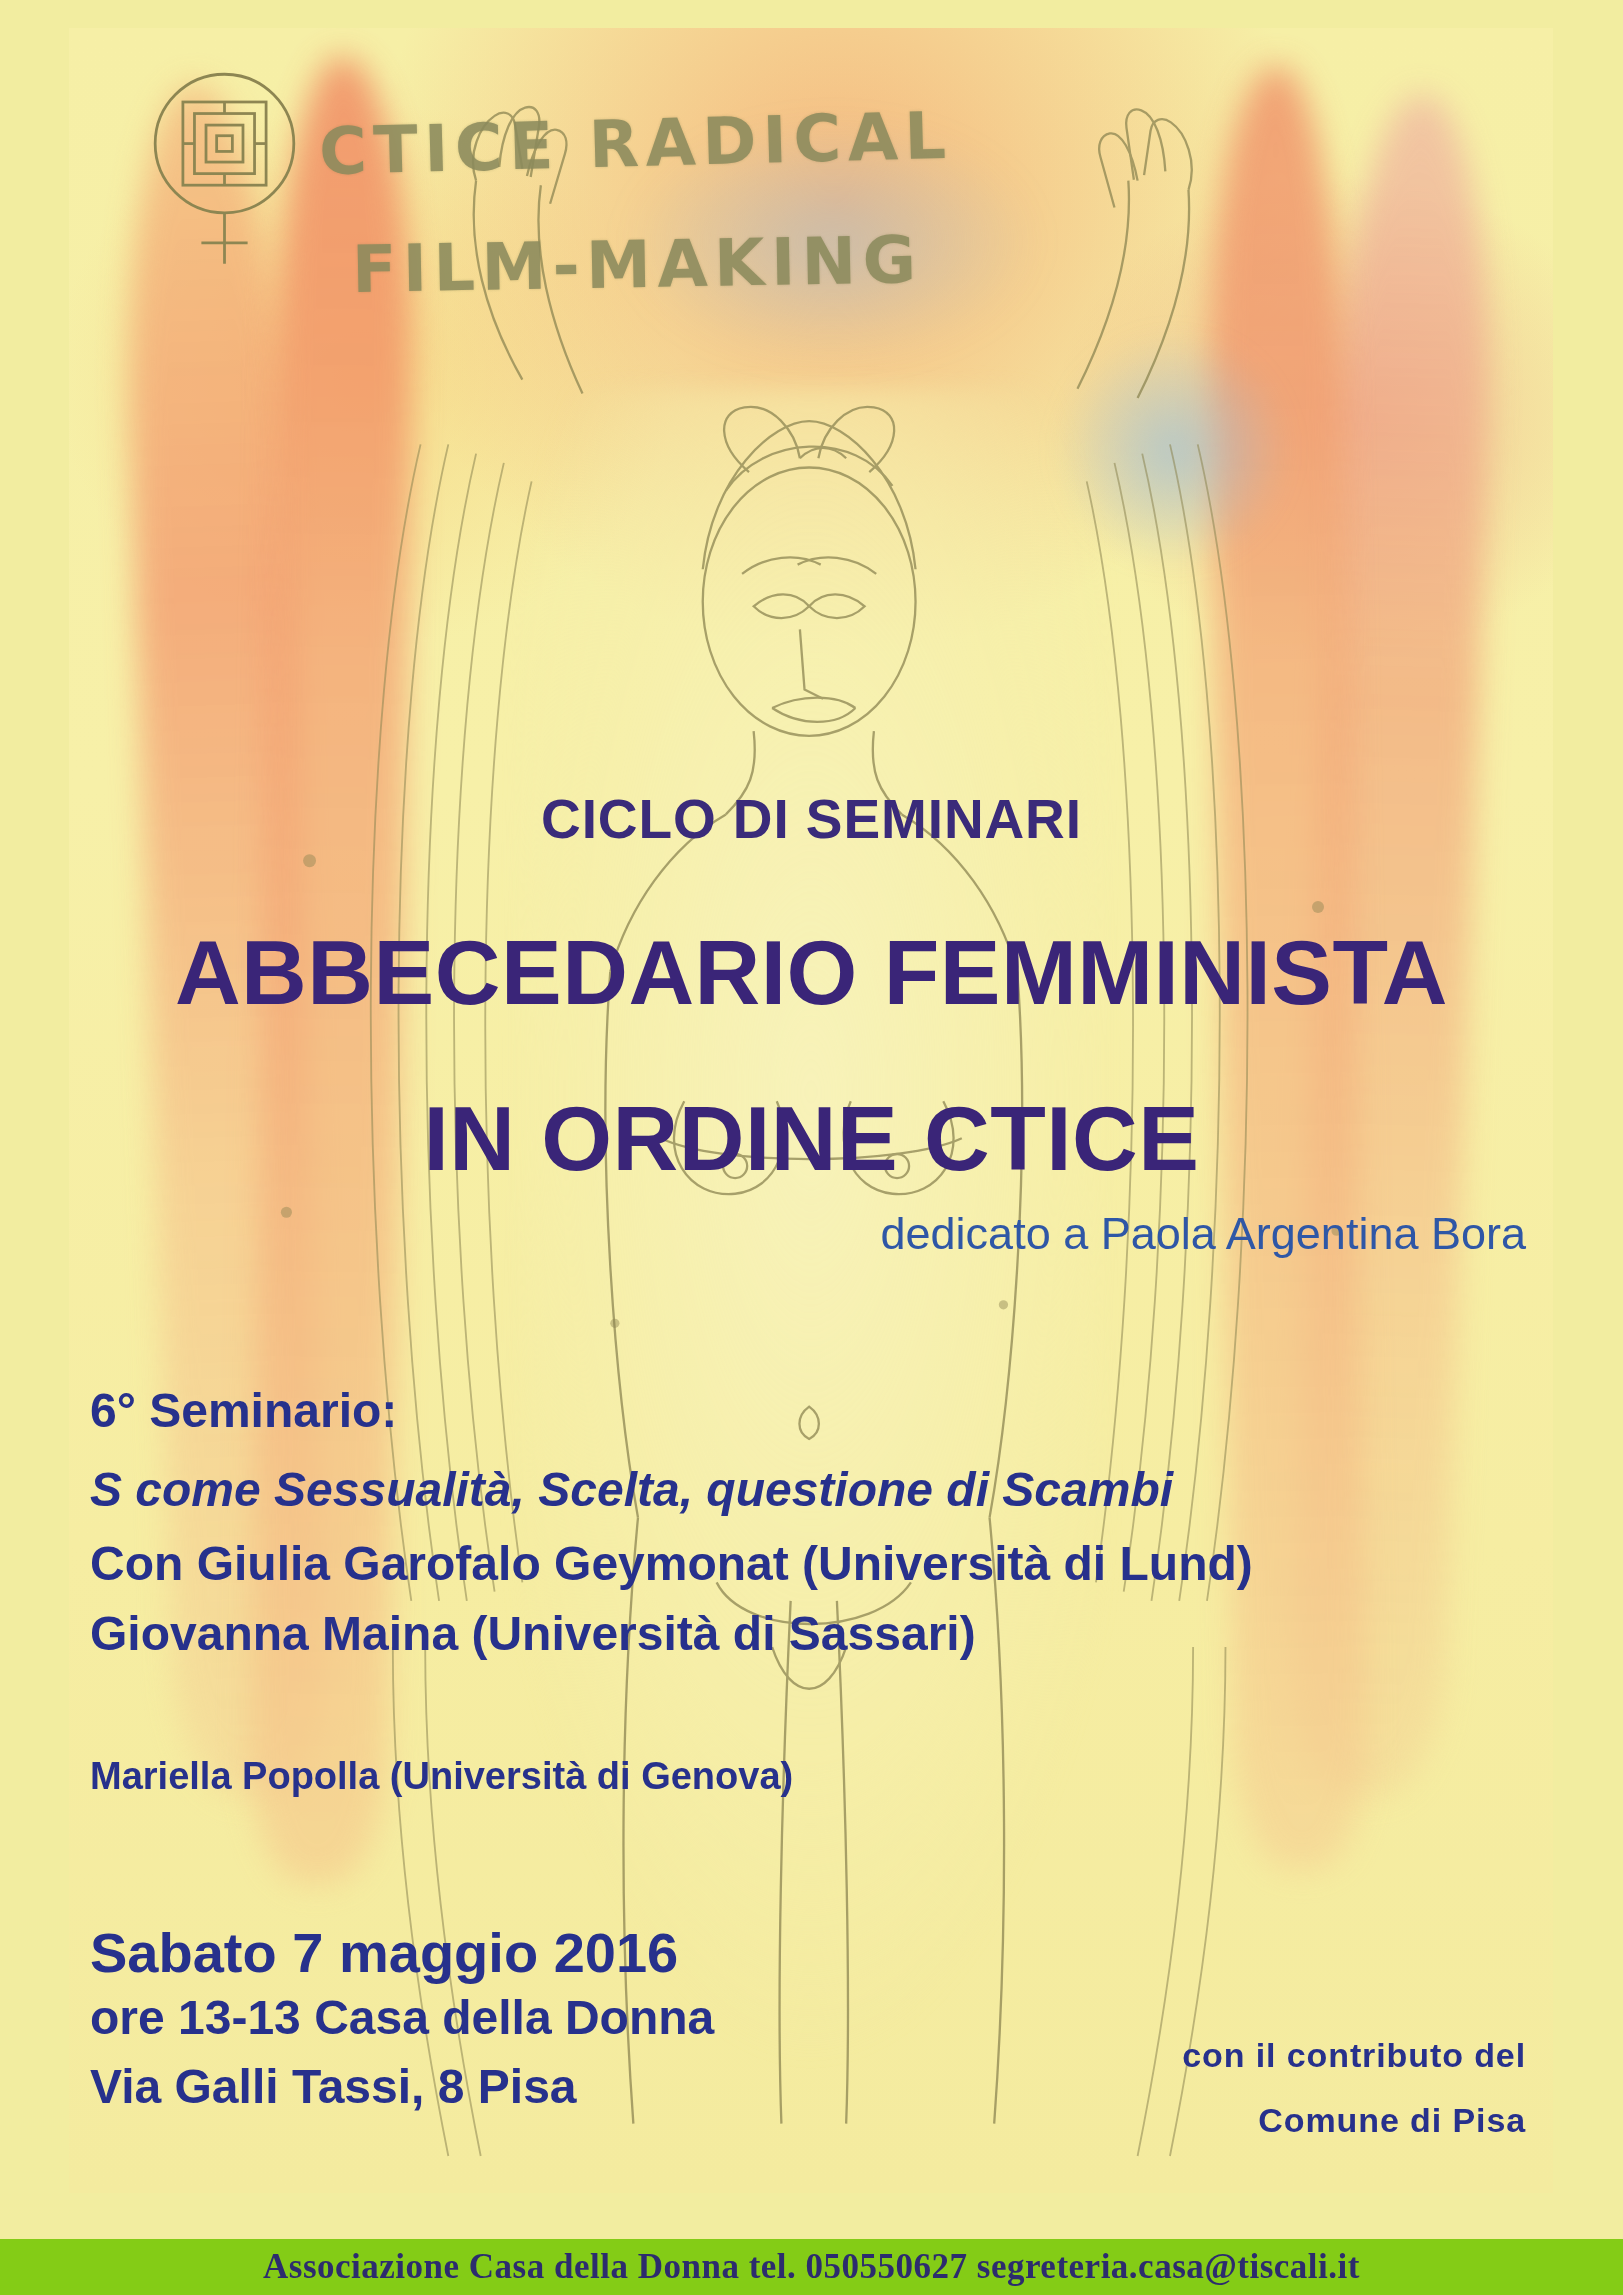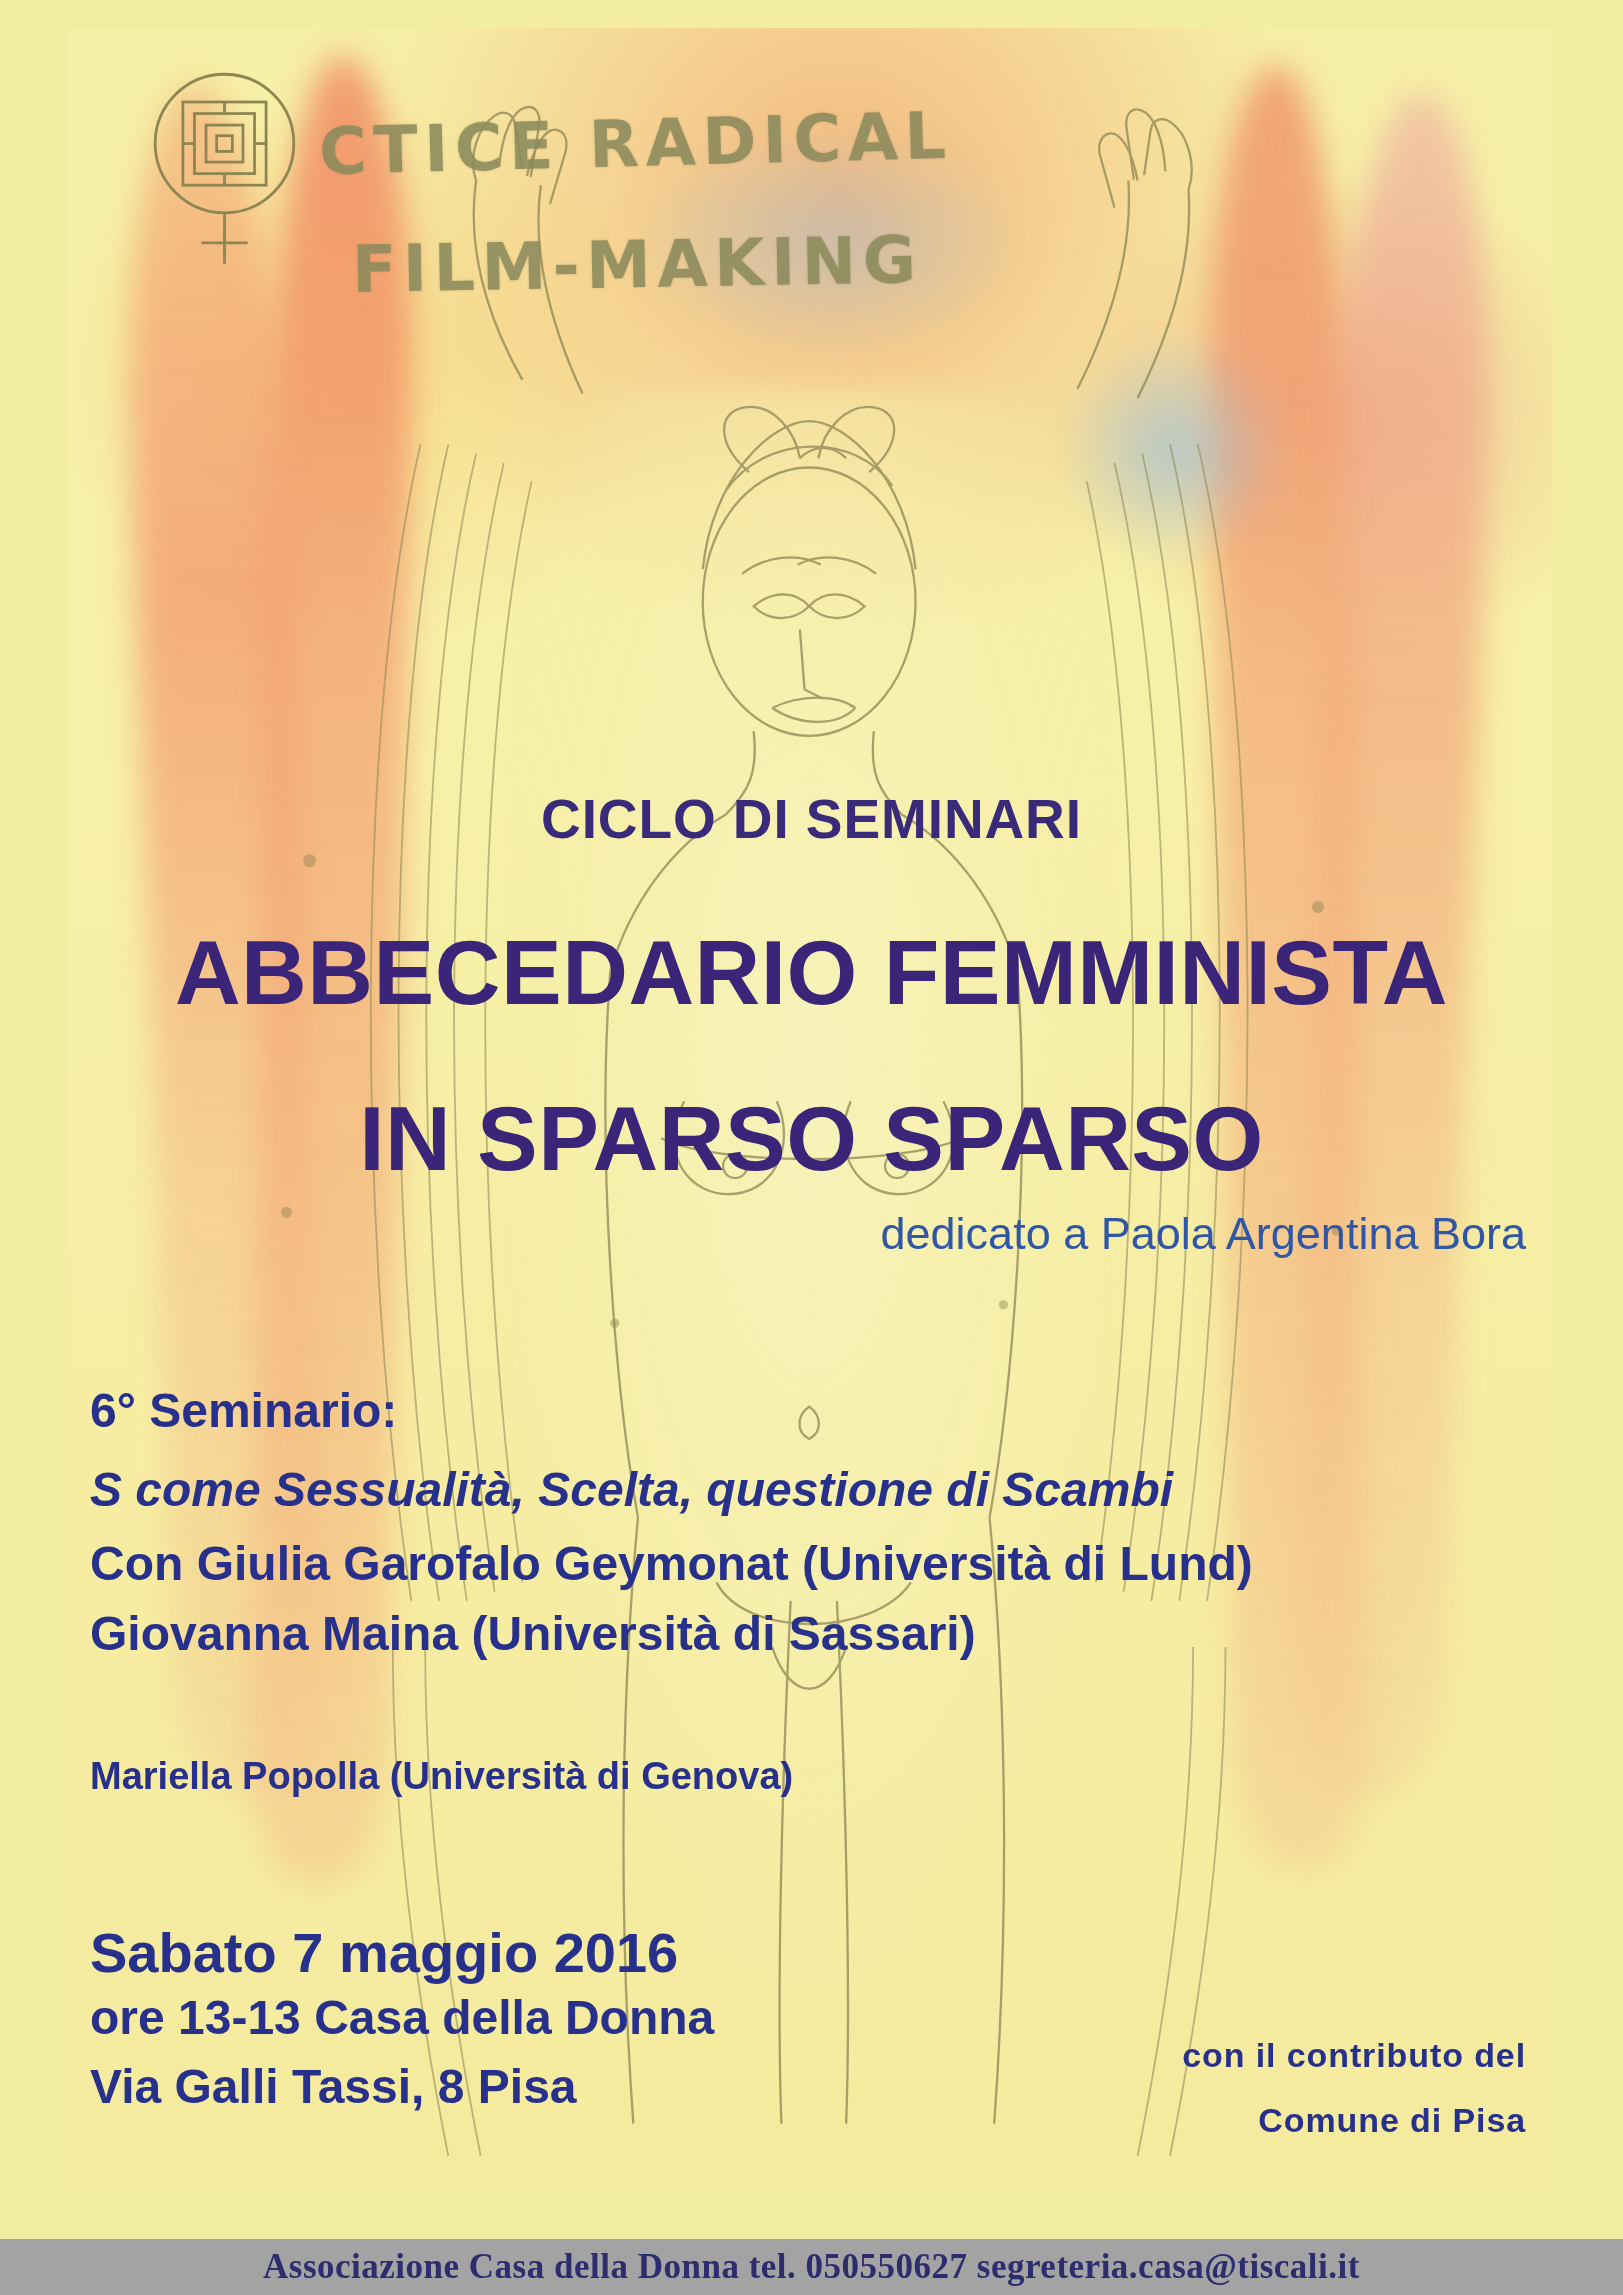--- a/index.html
+++ b/index.html
@@ -171,21 +171,21 @@
   }
   .contrib1 { top: 2036px; font-size: 34px; letter-spacing: 0.9px; }
   .contrib2 { top: 2101px; font-size: 34px; letter-spacing: 0.9px; margin-left: 48px; }
   
   .footer {
     position: absolute;
     left: 0;
     bottom: 0;
     width: 100%;
     height: 56px;
-    background: #a3a3a3;
+    background: #84cc16;
     display: flex;
     align-items: center;
     justify-content: center;
   }
   .footer-text {
     color: #2c2c6e;
     font-family: "Liberation Serif", serif;
     font-weight: 700;
     font-size: 35px;
     letter-spacing: 0.5px;
@@ -306,21 +306,21 @@
     </g>
   </svg>
 
   <div class="handwritten hand-line1">CTICE RADICAL</div>
   <div class="handwritten hand-line2">FILM-MAKING</div>
 
   <div class="txt ciclo">CICLO DI SEMINARI</div>
 
   <div class="txt title-1">ABBECEDARIO FEMMINISTA</div>
 
-  <div class="txt title-2">IN SPARSO SPARSO</div>
+  <div class="txt title-2">IN ORDINE CTICE</div>
 
   <div class="txt dedica">dedicato a Paola Argentina Bora</div>
 
   <div class="txt block-left sem-num">6° Seminario:</div>
 
   <div class="txt block-left sem-sub">S come Sessualità, Scelta, questione di Scambi</div>
 
   <div class="txt block-left sp1">Con Giulia Garofalo Geymonat (Università di Lund)</div>
   <div class="txt block-left sp2">Giovanna Maina (Università di Sassari)</div>
   <div class="txt block-left sp3">Mariella Popolla (Università di Genova)</div>

